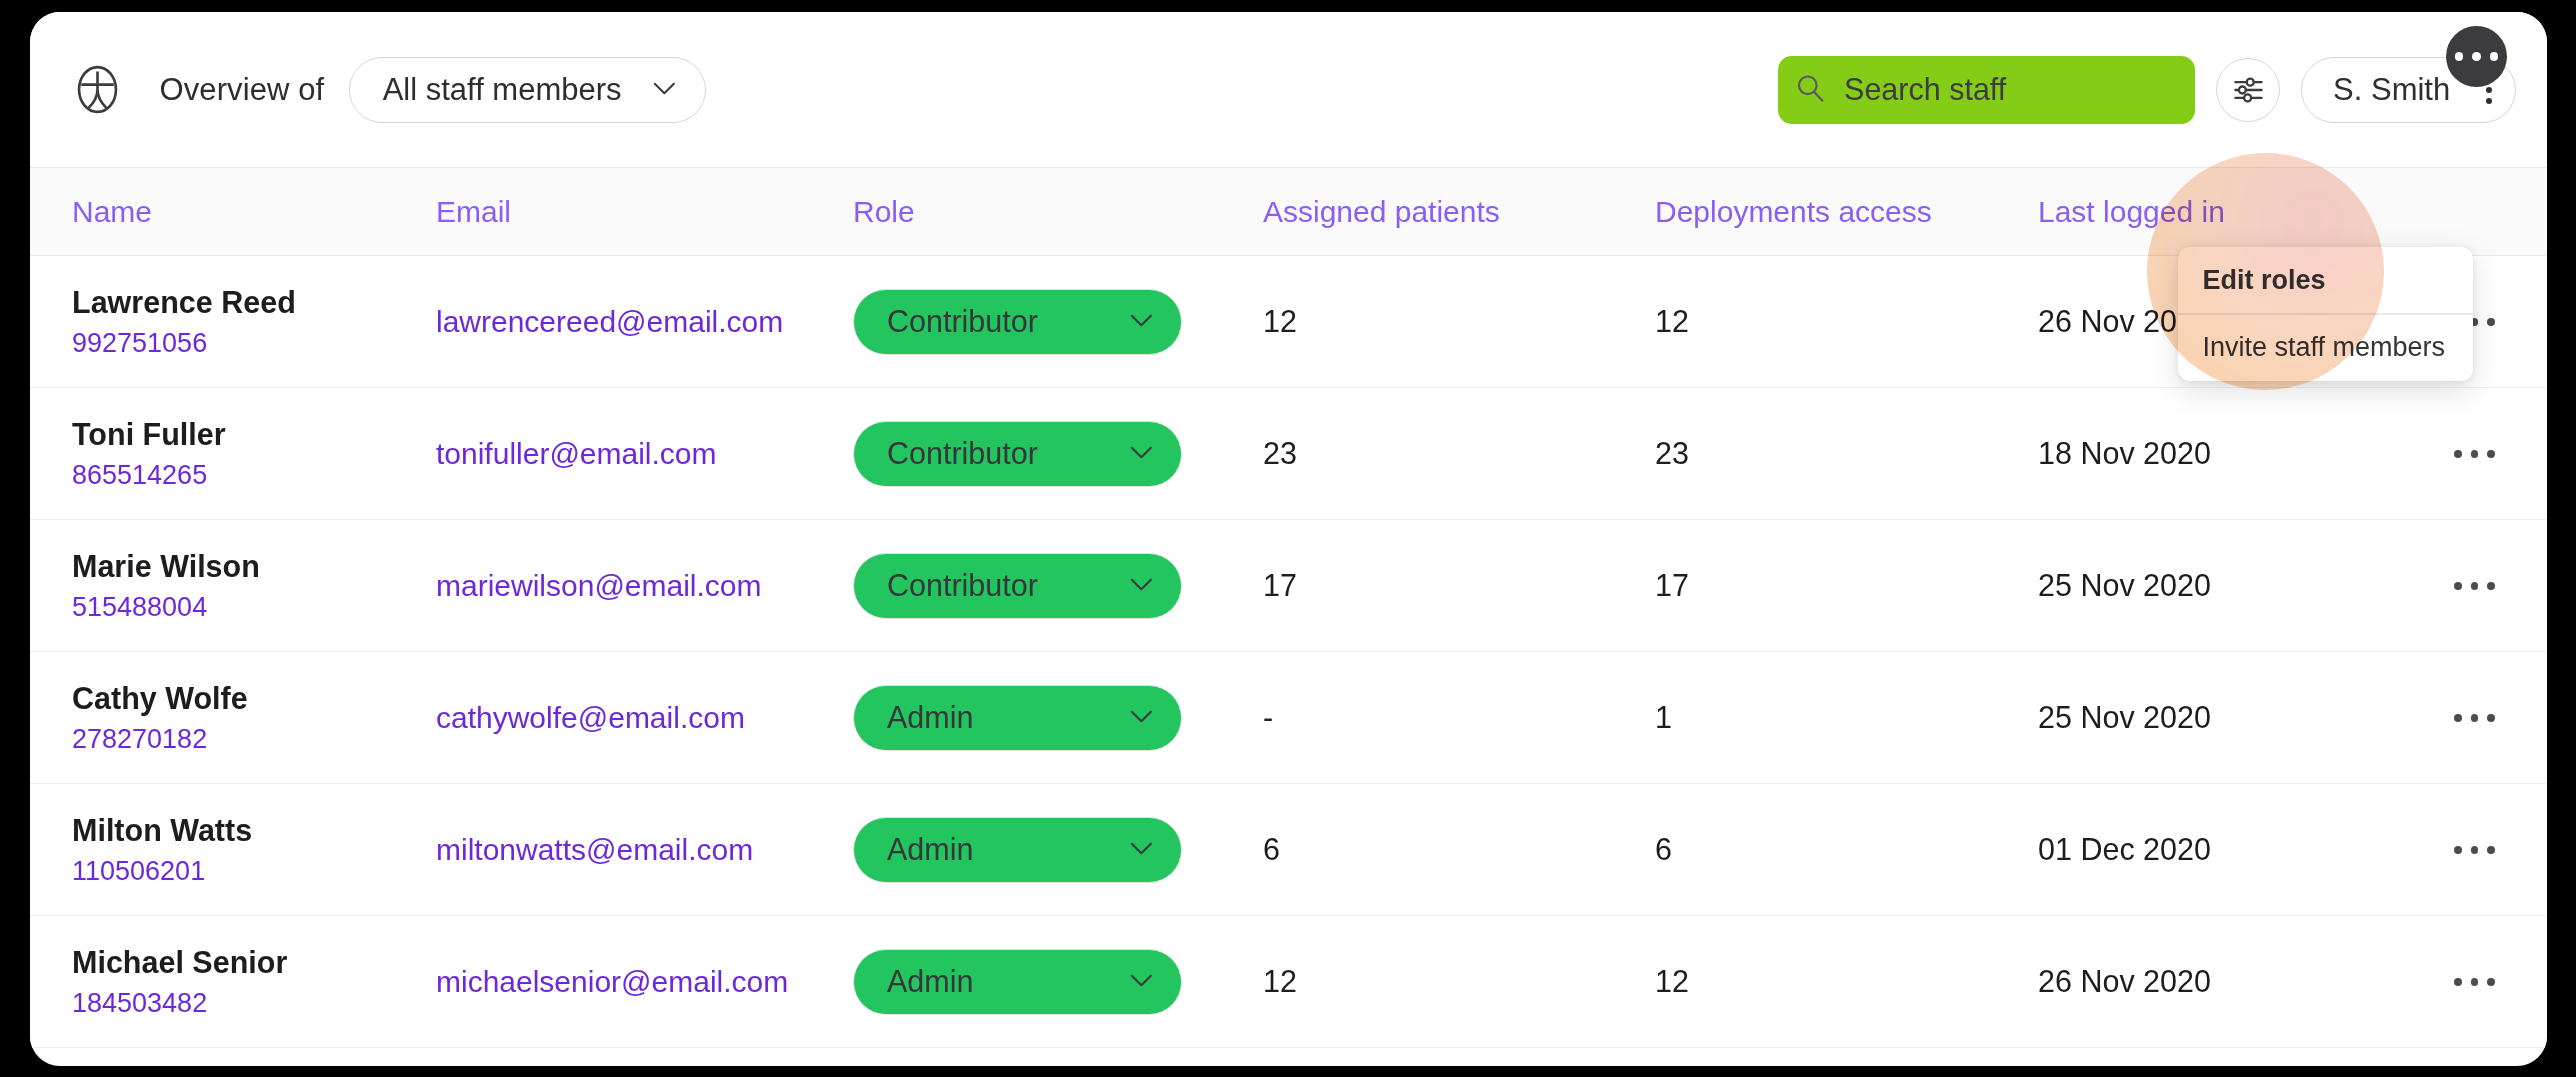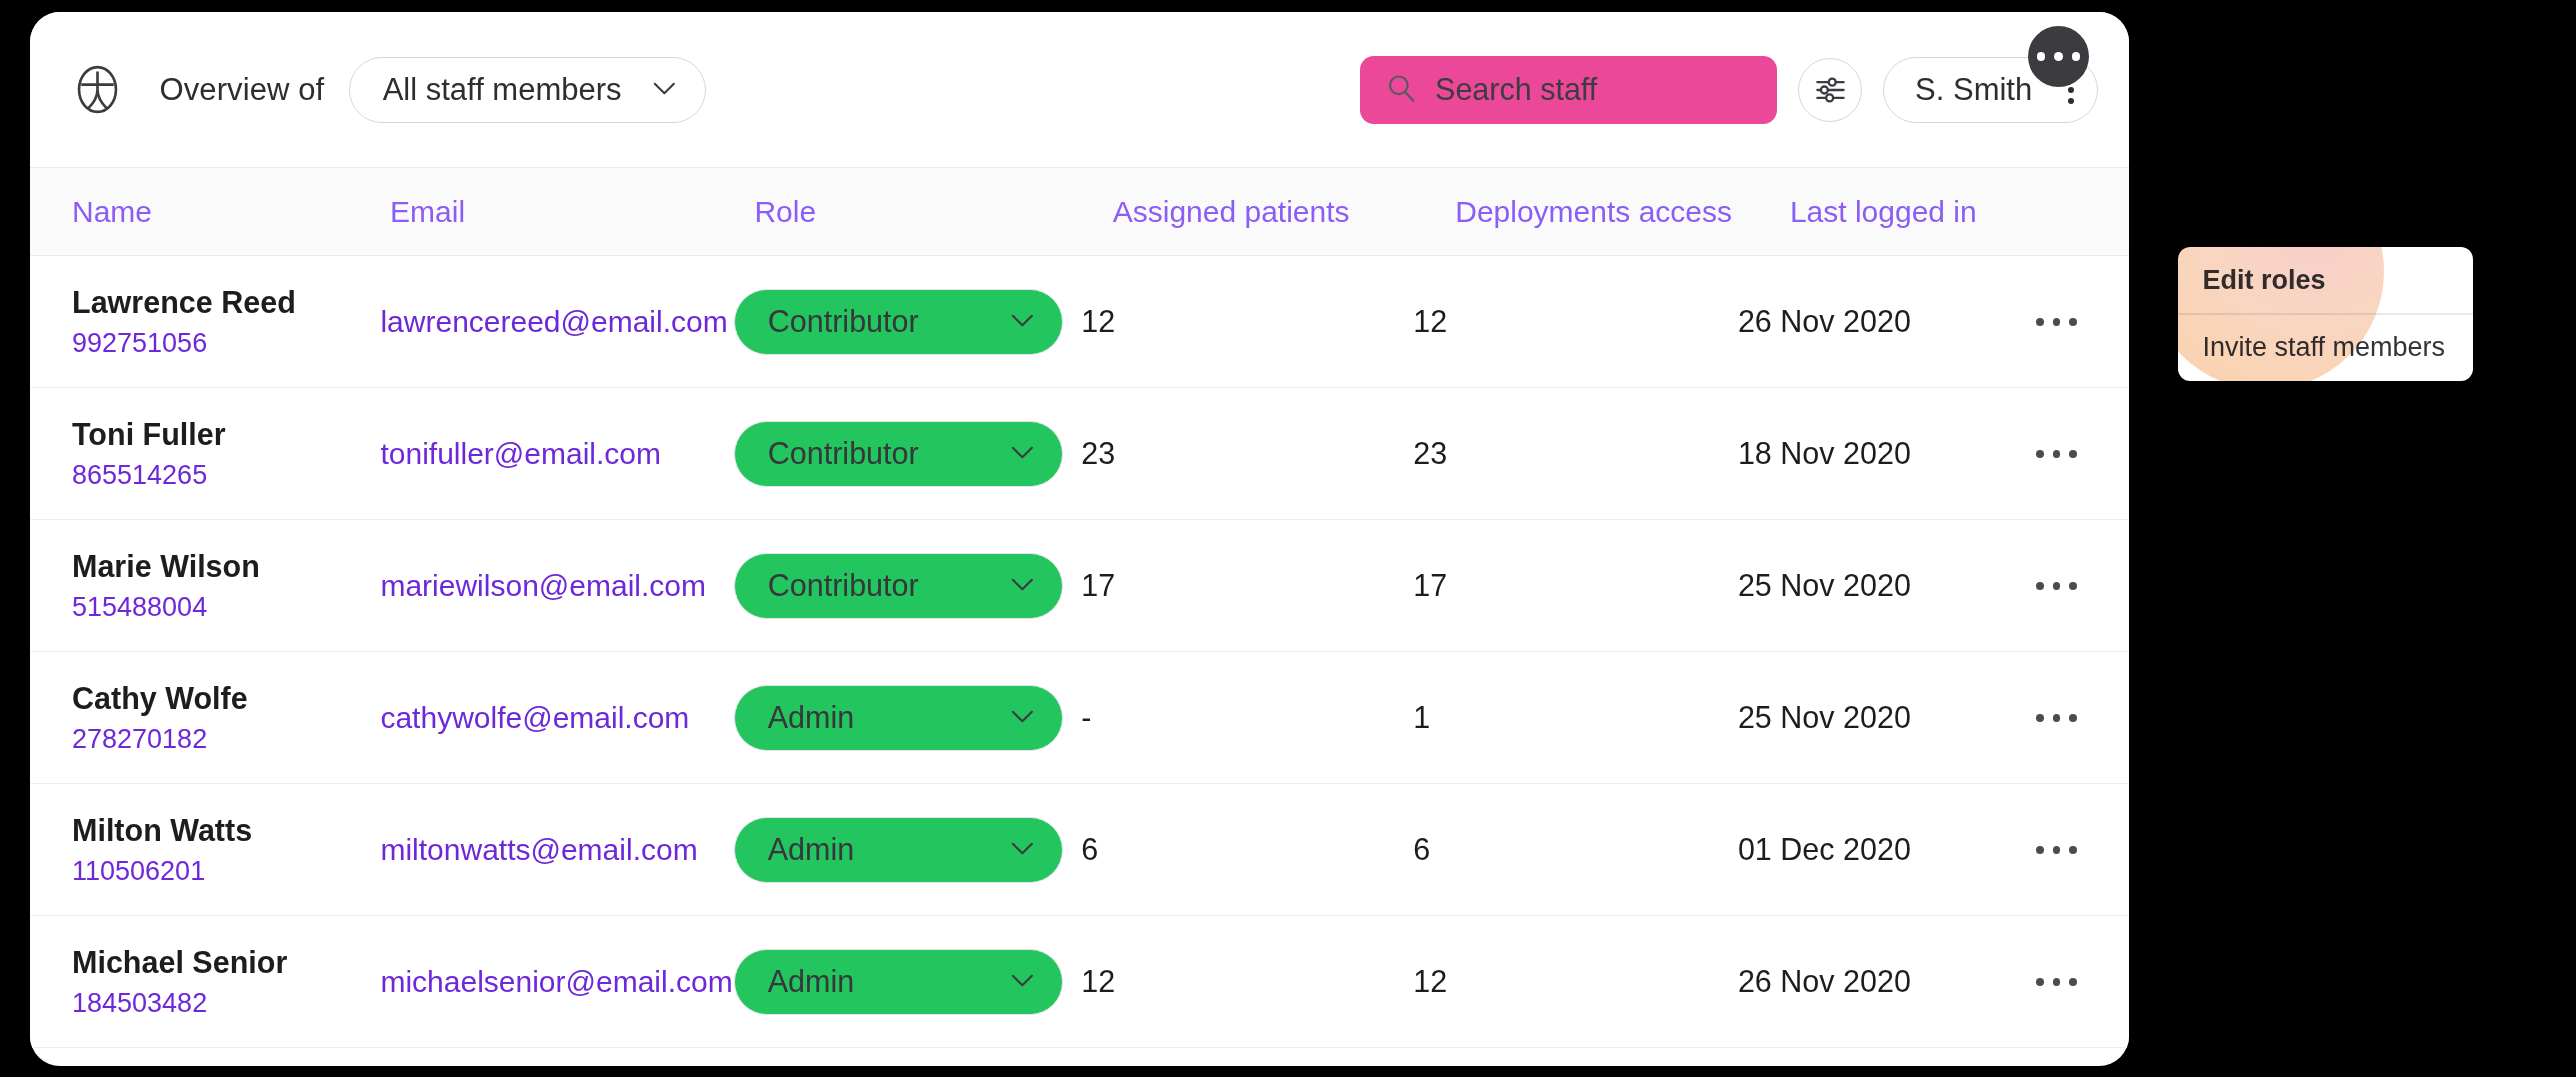--- a/index.html
+++ b/index.html
@@ -10,21 +10,21 @@
     background: #000000;
     overflow: hidden;
     font-family: "Liberation Sans", sans-serif;
   }
 
   
   #app-window {
     position: absolute;
     left: 30px;
     top: 12.2px;
-    width: 2099px;
+    width: 2517px;
     height: 1054px;
     background: #ffffff;
     border-radius: 30px;
     overflow: hidden;
   }
 
   
   #topbar {
     position: relative;
     height: 155px;
@@ -66,25 +66,25 @@
     width: 22.7px; height: 13px;
     flex: 0 0 auto;
   }
 
   .spacer { flex: 1 1 auto; }
 
   
   #search-box {
     width: 417px;
     height: 68px;
-    background: #ec4899;
+    background: #84cc16;
     border-radius: 14px;
     display: flex;
     align-items: center;
-    padding: 0 26px;
+    padding: 0 17px;
     gap: 19px;
     cursor: text;
   }
   #search-box .mag { width: 30px; height: 30px; flex: 0 0 auto; }
   #search-input {
     border: 0; outline: 0; background: transparent;
     font-family: "Liberation Sans", sans-serif;
     font-size: 30.5px;
     color: #3c3c41;
     width: 100%;

